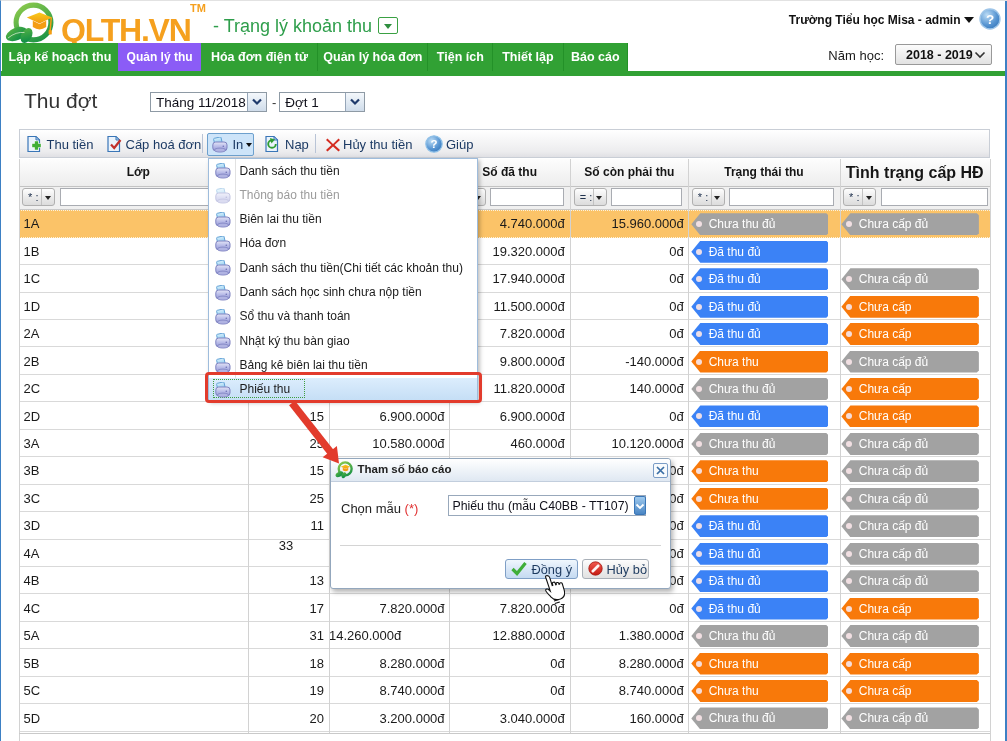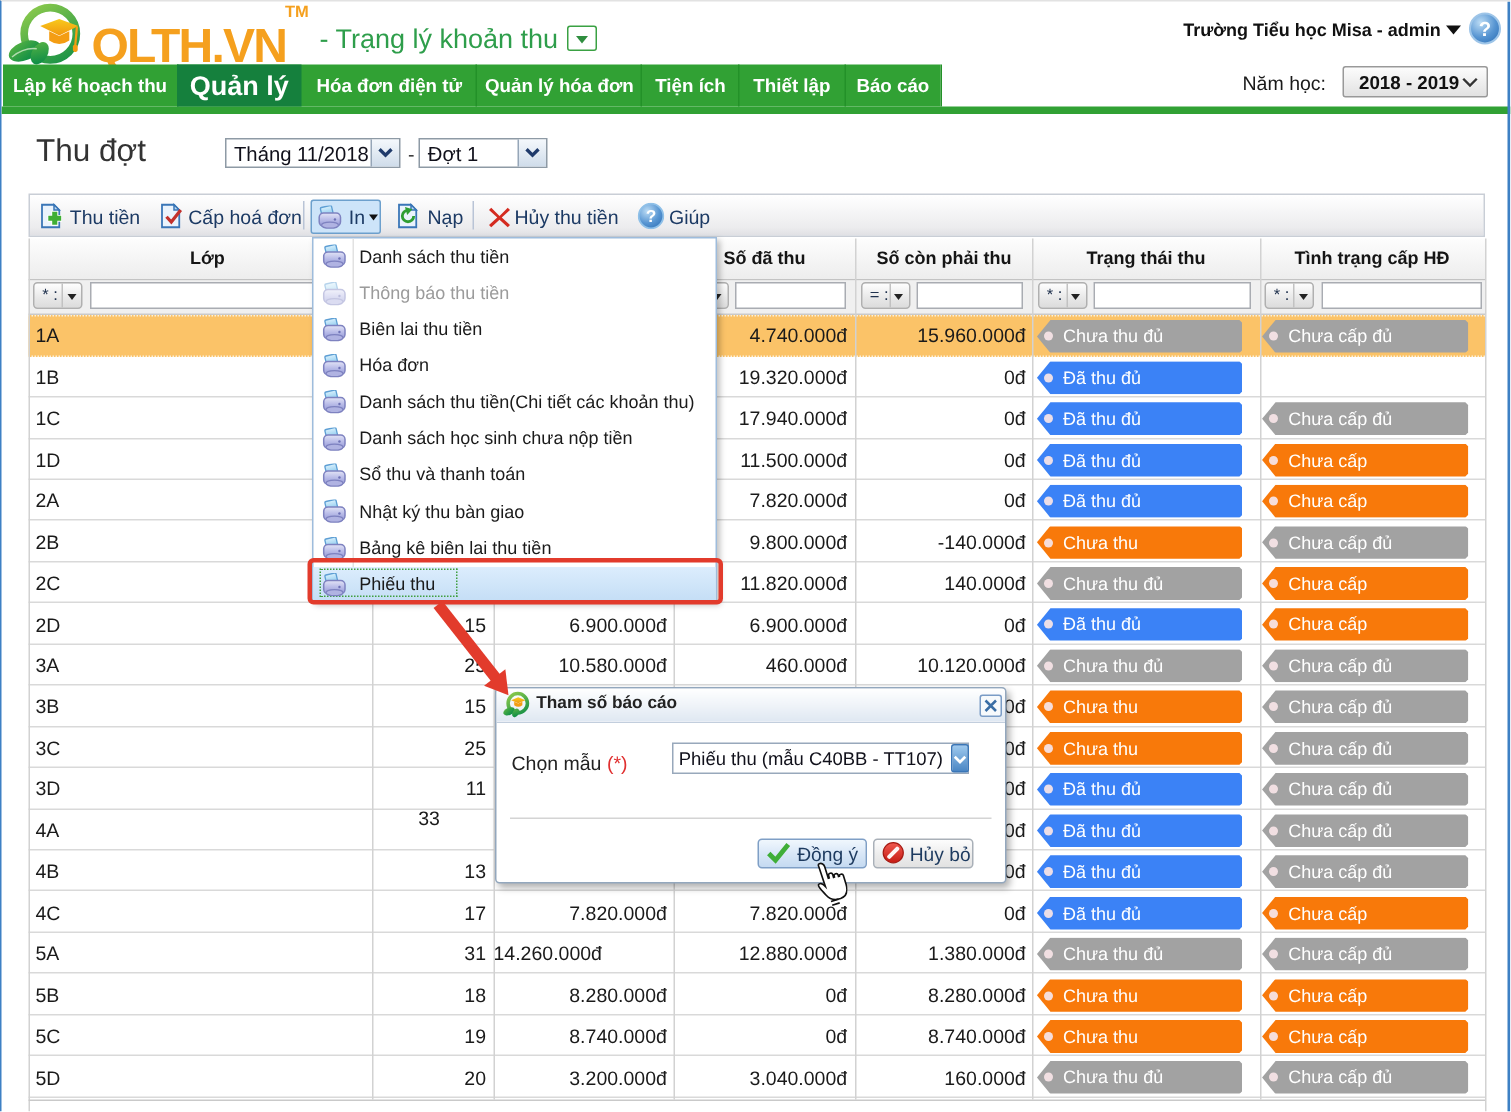--- a/index.html
+++ b/index.html
@@ -63,21 +63,21 @@
           <stop offset="1" stop-color="#2a6cb3"></stop>
 </radialGradient>
       </defs>
 <circle cx="11" cy="11" r="10" fill="url(#bq)" stroke="#9ec5e8" stroke-width="1.4"></circle>
 <text x="11" y="15.8" font-size="13.5" font-weight="bold" fill="#fff" text-anchor="middle">?</text>
 </svg>
 <div class="abs" style="left:1px;top:42px;width:625.4px;height:28.3px;background:#31A134"></div>
 <div class="abs" style="left:0px;top:70.3px;width:1007px;height:4.7px;background:#31A134"></div>
 <div class="abs" style="left:1px;top:42px;width:116px;height:28.3px;color:#fff;font-weight:bold;font-size:12.5px;text-align:center;line-height:28.3px">Lập kế hoạch thu</div>
 <div class="abs" style="left:116.5px;top:42px;width:1px;height:28.3px;background:#239128"></div>
-<div class="abs" style="left:117px;top:42px;width:83.1px;height:28.3px;background:#15803d;color:#fff;font-weight:bold;font-size:18px;text-align:center;line-height:28.3px">Quản lý thu</div>
+<div class="abs" style="left:117px;top:42px;width:83.1px;height:28.3px;background:#8b5cf6;color:#fff;font-weight:bold;font-size:12px;text-align:center;line-height:28.3px">Quản lý thu</div>
 <div class="abs" style="left:200.1px;top:42px;width:116.79999999999998px;height:28.3px;color:#fff;font-weight:bold;font-size:12.5px;text-align:center;line-height:28.3px">Hóa đơn điện tử</div>
 <div class="abs" style="left:316.4px;top:42px;width:1px;height:28.3px;background:#239128"></div>
 <div class="abs" style="left:316.9px;top:42px;width:110.0px;height:28.3px;color:#fff;font-weight:bold;font-size:12.5px;text-align:center;line-height:28.3px">Quản lý hóa đơn</div>
 <div class="abs" style="left:426.4px;top:42px;width:1px;height:28.3px;background:#239128"></div>
 <div class="abs" style="left:426.9px;top:42px;width:64.90000000000003px;height:28.3px;color:#fff;font-weight:bold;font-size:12.5px;text-align:center;line-height:28.3px">Tiện ích</div>
 <div class="abs" style="left:491.3px;top:42px;width:1px;height:28.3px;background:#239128"></div>
 <div class="abs" style="left:491.8px;top:42px;width:70.30000000000001px;height:28.3px;color:#fff;font-weight:bold;font-size:12.5px;text-align:center;line-height:28.3px">Thiết lập</div>
 <div class="abs" style="left:561.6px;top:42px;width:1px;height:28.3px;background:#239128"></div>
 <div class="abs" style="left:562.1px;top:42px;width:64.29999999999995px;height:28.3px;color:#fff;font-weight:bold;font-size:12.5px;text-align:center;line-height:28.3px">Báo cáo</div>
 <div class="abs" style="left:625.9px;top:42px;width:1px;height:28.3px;background:#239128"></div>
@@ -152,21 +152,21 @@
 </svg>
 <div class="abs tbtn-txt" style="left:445px;top:136px">Giúp</div>
 <div class="abs" style="left:17.6px;top:158.0px;width:971.3px;height:27.5px;background:linear-gradient(#fdfdfd,#ededed);border-bottom:1px solid #c3c3c3"></div>
 <div class="abs" style="left:17.6px;top:185.5px;width:971.3px;height:23.1px;background:#f0f0f0;border-bottom:1px solid #c9c9c9"></div>
 <div class="abs" style="left:22.6px;top:158.0px;width:229.4px;height:27.5px;font-size:12px;font-weight:bold;color:#151515;text-align:center;line-height:27.5px">Lớp</div>
 <div class="abs" style="left:247.0px;top:158.0px;width:81.0px;height:27.5px;font-size:12px;font-weight:bold;color:#151515;text-align:center;line-height:27.5px">Sĩ số</div>
 <div class="abs" style="left:328.0px;top:158.0px;width:120.10000000000002px;height:27.5px;font-size:12px;font-weight:bold;color:#151515;text-align:center;line-height:27.5px">Số phải thu</div>
 <div class="abs" style="left:448.1px;top:158.0px;width:121.19999999999993px;height:27.5px;font-size:12px;font-weight:bold;color:#151515;text-align:center;line-height:27.5px">Số đã thu</div>
 <div class="abs" style="left:569.3px;top:158.0px;width:118.0px;height:27.5px;font-size:12px;font-weight:bold;color:#151515;text-align:center;line-height:27.5px">Số còn phải thu</div>
 <div class="abs" style="left:687.3px;top:158.0px;width:151.30000000000007px;height:27.5px;font-size:12px;font-weight:bold;color:#151515;text-align:center;line-height:27.5px">Trạng thái thu</div>
-<div class="abs" style="left:838.6px;top:158.0px;width:150.29999999999995px;height:27.5px;font-size:12px;font-weight:bold;color:#151515;text-align:center;line-height:27.5px">Tình trạng cấp HĐ</div>
+<div class="abs" style="left:838.6px;top:158.0px;width:150.29999999999995px;height:27.5px;font-size:16px;font-weight:bold;color:#151515;text-align:center;line-height:27.5px">Tình trạng cấp HĐ</div>
 <div class="fbtn" style="left:21.1px;top:186.8px;width:33px">
       <span style="position:absolute;left:5px;top:2px">* :</span>
       <span style="position:absolute;left:18px;top:0px;bottom:0;width:1px;background:#c2c2c2"></span>
       <span style="position:absolute;right:3.5px;top:7px;width:0;height:0;border-left:3.5px solid transparent;border-right:3.5px solid transparent;border-top:4px solid #222"></span>
     </div>
 <div class="finput" style="left:58.6px;top:187.3px;width:182.4px"></div>
 <div class="fbtn" style="left:250.5px;top:186.8px;width:33px">
       <span style="position:absolute;left:5px;top:2px">= :</span>
       <span style="position:absolute;left:18px;top:0px;bottom:0;width:1px;background:#c2c2c2"></span>
       <span style="position:absolute;right:3.5px;top:7px;width:0;height:0;border-left:3.5px solid transparent;border-right:3.5px solid transparent;border-top:4px solid #222"></span>

